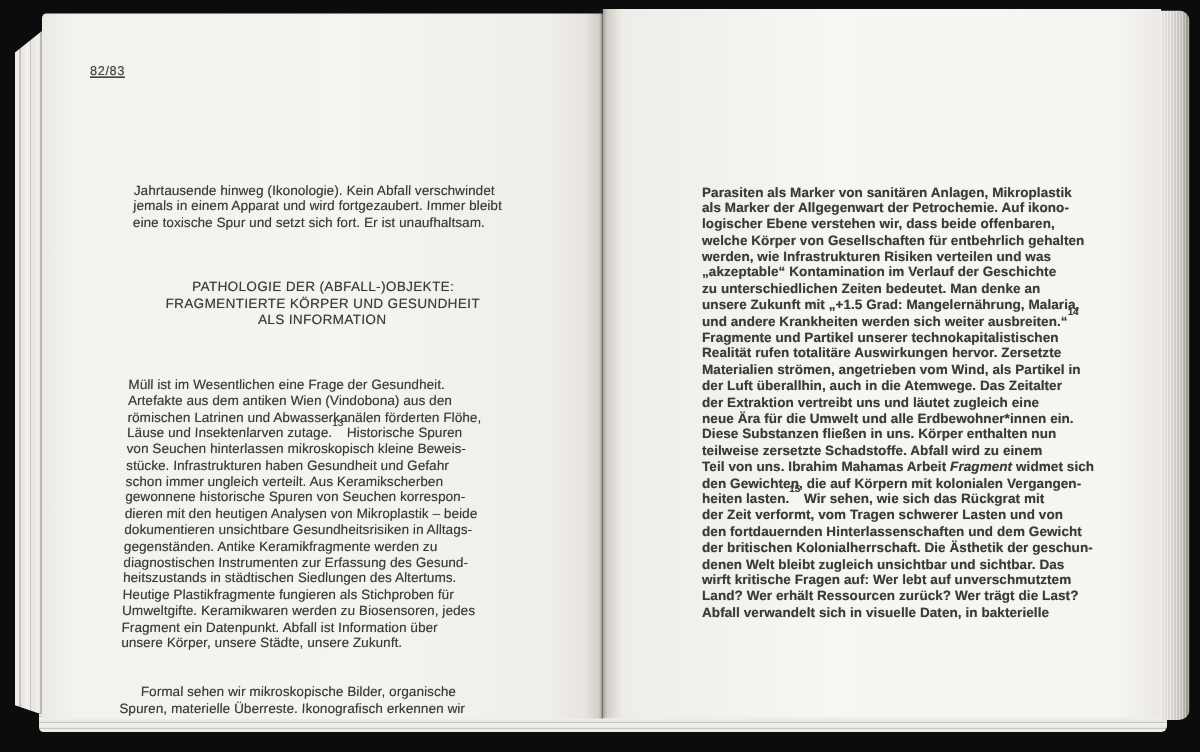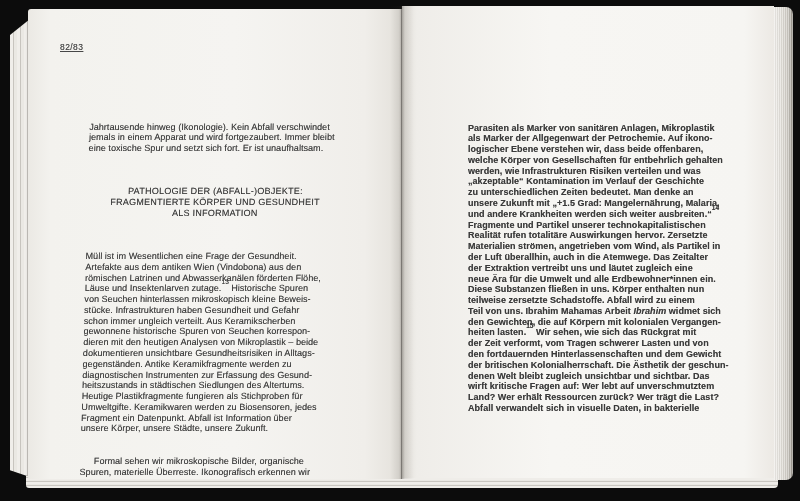--- a/index.html
+++ b/index.html
@@ -145,21 +145,21 @@
 unsere Zukunft mit „+1.5 Grad: Mangelernährung, Malaria,
 und andere Krankheiten werden sich weiter ausbreiten.“</span><sup>14</sup><span>
 Fragmente und Partikel unserer technokapitalistischen
 Realität rufen totalitäre Auswirkungen hervor. Zersetzte
 Materialien strömen, angetrieben vom Wind, als Partikel in
 der Luft überallhin, auch in die Atemwege. Das Zeitalter
 der Extraktion vertreibt uns und läutet zugleich eine
 neue Ära für die Umwelt und alle Erdbewohner*innen ein.
 Diese Substanzen fließen in uns. Körper enthalten nun
 teilweise zersetzte Schadstoffe. Abfall wird zu einem
-Teil von uns. Ibrahim Mahamas Arbeit </span><em>Ibrahim</em><span> widmet sich
+Teil von uns. Ibrahim Mahamas Arbeit </span><em>Fragment</em><span> widmet sich
 den Gewichten, die auf Körpern mit kolonialen Vergangen-
 heiten lasten.</span><sup>15</sup><span> Wir sehen, wie sich das Rückgrat mit
 der Zeit verformt, vom Tragen schwerer Lasten und von
 den fortdauernden Hinterlassenschaften und dem Gewicht
 der britischen Kolonialherrschaft. Die Ästhetik der geschun-
 denen Welt bleibt zugleich unsichtbar und sichtbar. Das
 wirft kritische Fragen auf: Wer lebt auf unverschmutztem
 Land? Wer erhält Ressourcen zurück? Wer trägt die Last?
 Abfall verwandelt sich in visuelle Daten, in bakterielle</span></p>
 </div>

